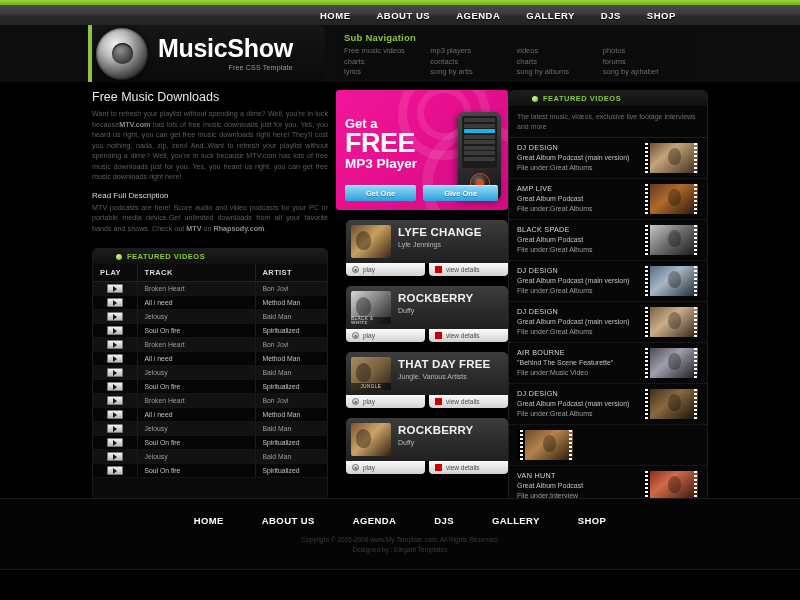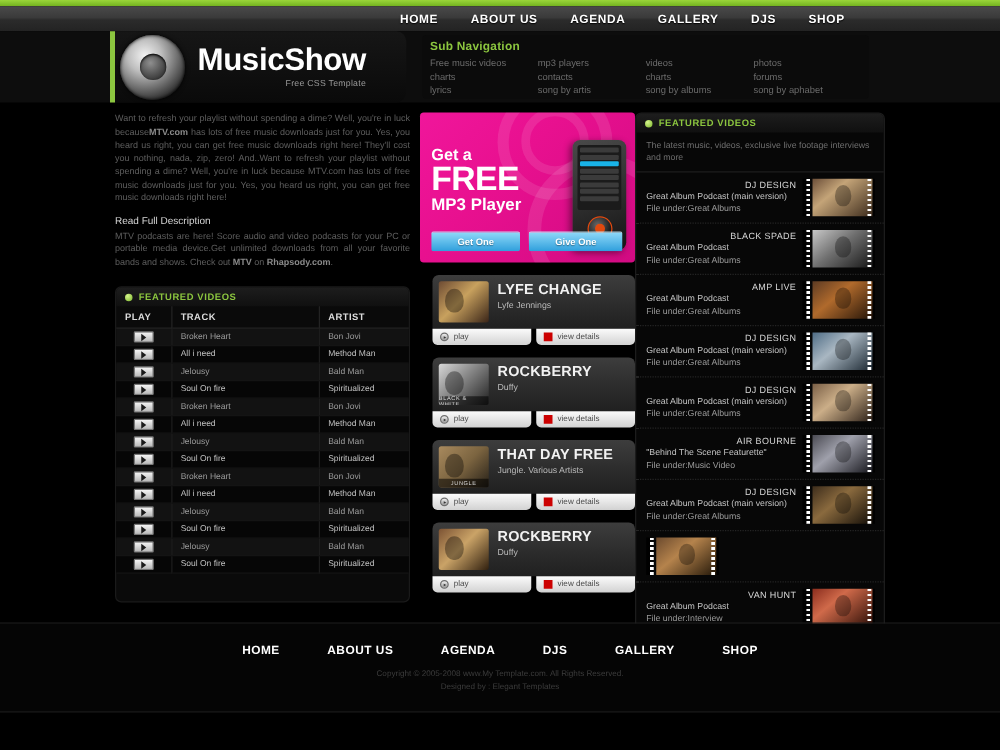--- a/index.html
+++ b/index.html
@@ -94,21 +94,21 @@
   .intro-body {
     color: #5e5e5e; font-size: 7.2px; line-height: 10.5px; text-align: justify;
   }
   .intro-body a { color: #8a8a8a; text-decoration: none; font-weight: bold; }
   .intro-sub {
     color: #d6d6d6; font-size: 8px; font-weight: normal; margin-top: 8px; margin-bottom: 3px;
   }
 
   
   .panel-head {
-    height: 15px; display: flex; align-items: center; padding-left: 7px;
+    height: 15px; display: flex; align-items: center; padding-left: 23px;
     background: linear-gradient(#1d1d1d, #101010);
     border-radius: 4px 4px 0 0;
   }
   .dot {
     width: 6px; height: 6px; border-radius: 50%;
     background: radial-gradient(circle at 35% 30%, #d6f58c, #7ab52b);
     margin-right: 5px;
   }
   .panel-head .lbl {
     color: #8cc63f; font-size: 7.5px; font-weight: bold; letter-spacing: .5px;
@@ -243,21 +243,21 @@
   .right-desc {
     color: #6f6f6f; font-size: 7px; line-height: 9.5px;
     padding: 6px 8px 6px 8px; border-bottom: 1px solid #1e1e1e;
   }
   .vlist-item {
     display: flex; justify-content: space-between; align-items: flex-start;
     padding: 5px 7px 5px 8px; border-bottom: 1px dotted #242424;
   }
   .vlist-item:last-child { border-bottom: none; }
   .vl-txt { width: 120px; }
-  .vl-name { color: #d8d8d8; font-size: 7.2px; letter-spacing: .3px; line-height: 10px; text-align: right; }
+  .vl-name { color: #d8d8d8; font-size: 7.2px; letter-spacing: .3px; line-height: 10px; }
   .vl-desc { color: #c3c3c3; font-size: 7px; line-height: 9.5px; }
   .vl-file { color: #9b9b9b; font-size: 7px; line-height: 9.5px; }
   .filmstrip {
     width: 58px; height: 30px; flex: 0 0 58px; position: relative;
     border-left: 3px solid #000; border-right: 3px solid #000;
     background-image:
       linear-gradient(90deg, transparent 0, transparent 100%),
       repeating-linear-gradient(#fff 0 2px, transparent 2px 4px);
     background-position: 0 0, 0 0;
     background-size: 100% 100%, 3px 100%;
@@ -357,20 +357,21 @@
         <a>photos</a>
         <a>forums</a>
         <a>song by aphabet</a>
       </div>
     </div>
   </div>
 
   <div class="content">
 
     <div class="col-left">
+      <div class="intro-title">Free Music Downloads</div>
       <p class="intro-body"><span>Want to refresh your playlist without spending a dime? Well, you're in luck because</span><a>MTV.com</a><span> has lots of free music downloads just for you. Yes, you heard us right, you can get free music downloads right here! They'll cost you nothing, nada, zip, zero! And..Want to refresh your playlist without spending a dime? Well, you're in luck because MTV.com has lots of free music downloads just for you. Yes, you heard us right, you can get free music downloads right here!</span></p>
       <div class="intro-sub">Read Full Description</div>
       <p class="intro-body"><span>MTV podcasts are here! Score audio and video podcasts for your PC or portable media device.Get unlimited downloads from all your favorite bands and shows. Check out </span><a>MTV</a><span> on </span><a>Rhapsody.com</a><span>.</span></p>
 
       <div class="tbl-panel">
         <div class="panel-head">
           <span class="dot"></span>
           <span class="lbl">FEATURED VIDEOS</span>
         </div>
         <table class="tracks">
@@ -658,38 +659,38 @@
               <div class="vl-file">File under:Great Albums</div>
             </div>
             <div class="filmstrip">
               <div class="fs-img fs1">
                 <div class="fs-face"></div>
               </div>
             </div>
           </div>
           <div class="vlist-item">
             <div class="vl-txt">
+              <div class="vl-name">AMP LIVE</div>
+              <div class="vl-desc">Great Album Podcast</div>
+              <div class="vl-file">File under:Great Albums</div>
+            </div>
+            <div class="filmstrip">
+              <div class="fs-img fs2">
+                <div class="fs-face"></div>
+              </div>
+            </div>
+          </div>
+          <div class="vlist-item">
+            <div class="vl-txt">
               <div class="vl-name">BLACK SPADE</div>
               <div class="vl-desc">Great Album Podcast</div>
               <div class="vl-file">File under:Great Albums</div>
             </div>
             <div class="filmstrip">
               <div class="fs-img fs3">
-                <div class="fs-face"></div>
-              </div>
-            </div>
-          </div>
-          <div class="vlist-item">
-            <div class="vl-txt">
-              <div class="vl-name">AMP LIVE</div>
-              <div class="vl-desc">Great Album Podcast</div>
-              <div class="vl-file">File under:Great Albums</div>
-            </div>
-            <div class="filmstrip">
-              <div class="fs-img fs2">
                 <div class="fs-face"></div>
               </div>
             </div>
           </div>
           <div class="vlist-item">
             <div class="vl-txt">
               <div class="vl-name">DJ DESIGN</div>
               <div class="vl-desc">Great Album Podcast (main version)</div>
               <div class="vl-file">File under:Great Albums</div>
             </div>

